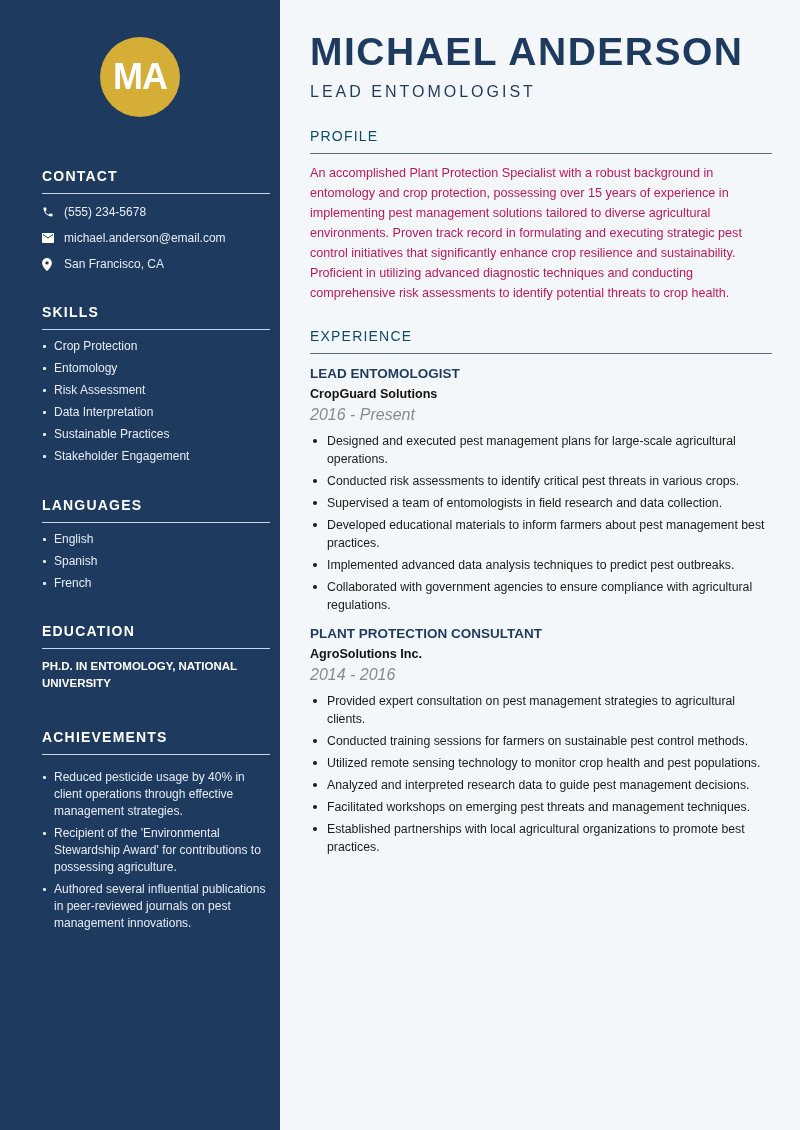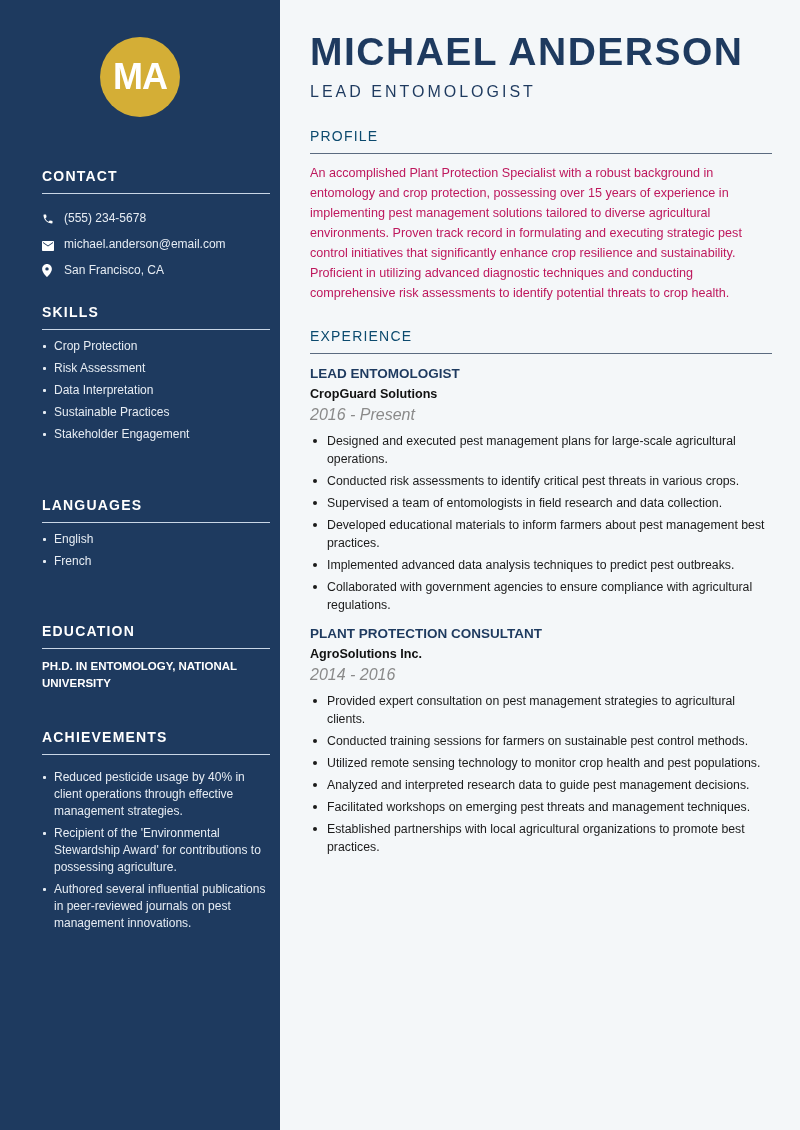--- a/index.html
+++ b/index.html
@@ -25,21 +25,21 @@
     font-weight: bold; font-size: 36px; color: #ffffff;
     letter-spacing: -1px;
   }
   .side-section { position: absolute; left: 42px; width: 228px; }
   .side-title {
     font-weight: bold; font-size: 14px; letter-spacing: 1.2px;
     color: #ffffff; padding-bottom: 9px;
     border-bottom: 1.5px solid #c9d6e6;
   }
   .contact-row {
-    display: flex; align-items: flex-end; height: 26px;
+    display: flex; align-items: center; height: 26px;
     font-size: 12px; color: #e6ecf3;
   }
   .contact-row .ic { width: 22px; display: flex; align-items: center; }
   .side-list { list-style: none; margin-top: 8px; }
   .side-list li {
     position: relative; padding-left: 12px;
     font-size: 12px; line-height: 17px; color: #e6ecf3;
     margin-bottom: 5px;
   }
   .side-list li::before {
@@ -118,31 +118,33 @@
         </span>
         <span>San Francisco, CA</span>
       </div>
     </div>
   </section>
 
   <section class="side-section" style="top:304px;">
     <h2 class="side-title">SKILLS</h2>
     <ul class="side-list">
       <li>Crop Protection</li>
+      <li>Entomology</li>
       <li>Risk Assessment</li>
       <li>Data Interpretation</li>
       <li>Sustainable Practices</li>
       <li>Stakeholder Engagement</li>
     </ul>
   </section>
 
   <section class="side-section" style="top:497px;">
     <h2 class="side-title">LANGUAGES</h2>
     <ul class="side-list">
       <li>English</li>
+      <li>Spanish</li>
       <li>French</li>
     </ul>
   </section>
 
   <section class="side-section" style="top:623px;">
     <h2 class="side-title">EDUCATION</h2>
     <div class="edu">PH.D. IN ENTOMOLOGY, NATIONAL UNIVERSITY</div>
   </section>
 
   <section class="side-section" style="top:729px;">

